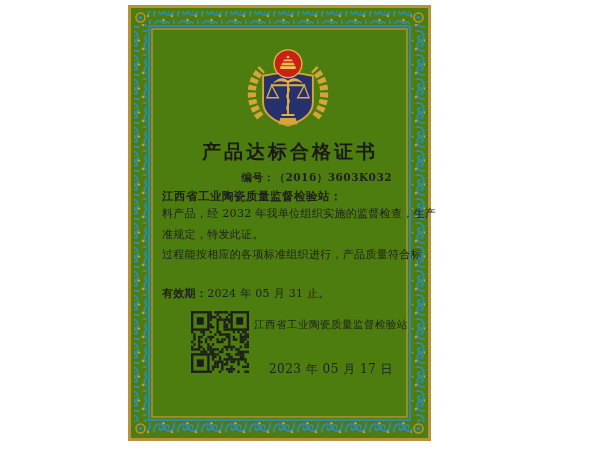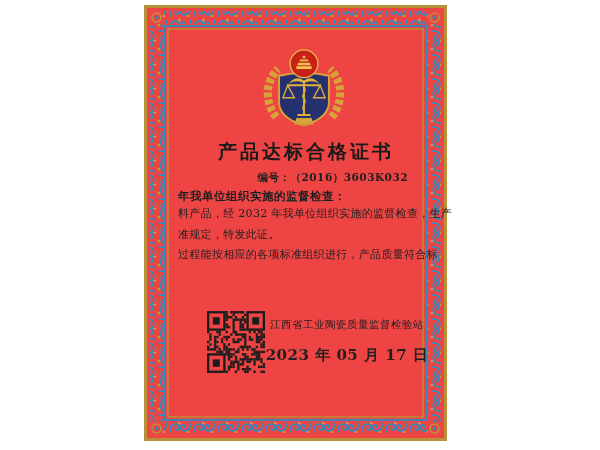--- a/index.html
+++ b/index.html
@@ -3,22 +3,22 @@
 <meta charset="utf-8">
 <style>
   html,body{margin:0;padding:0;}
   body{
     width:600px;height:450px;position:relative;overflow:hidden;
     background:#ffffff;
     font-family:"DejaVu Serif","Liberation Serif",serif;
     color:#1f1f1f;
   }
   .certificate{
-    position:absolute;left:144px;top:5px;width:303px;height:436px;
-    background:#ef4444;
+    position:absolute;left:128px;top:5px;width:303px;height:436px;
+    background:#4d7c0f;
   }
   .frame-svg{position:absolute;left:0;top:0;width:303px;height:436px;}
   .content{position:absolute;left:0;top:0;width:303px;height:436px;}
 
   .emblem{position:absolute;left:114px;top:42px;width:92px;height:86px;}
 
   .title{
     position:absolute;left:24px;top:134px;width:276px;
     text-align:center;font-size:19px;font-weight:bold;
     letter-spacing:3px;color:#1a1a1a;white-space:nowrap;
@@ -42,21 +42,21 @@
     font-size:11px;white-space:nowrap;letter-spacing:0.3px;
   }
   .validity .label{font-weight:bold;}
   .issuer-block{
     position:absolute;left:120px;top:313px;width:166px;text-align:center;
   }
   .issuer{
     font-size:10.5px;font-weight:normal;white-space:nowrap;letter-spacing:0.5px;
   }
   .issue-date{
-    margin-top:14px;font-size:15px;font-weight:bold;
+    margin-top:29px;font-size:12px;font-weight:normal;
     white-space:nowrap;letter-spacing:0.5px;
   }
   .qr{position:absolute;left:63px;top:306px;width:58px;height:62px;}
   .qr svg{width:100%;height:100%;}
 </style>
 </head>
 <body>
 
 <div class="certificate">
 
@@ -135,28 +135,31 @@
         </g>
       </svg>
     </div>
 
     <div class="title">产品达标合格证书</div>
 
     <div class="serial">
       <span>编号：</span><span>（2016）3603K032</span>
     </div>
 
-    <div class="addressee">年我单位组织实施的监督检查：</div>
+    <div class="addressee">江西省工业陶瓷质量监督检验站：</div>
 
     <div class="body-text">
       <div class="body-line">料产品，经 2032 年我单位组织实施的监督检查，生产</div>
       <div class="body-line">准规定，特发此证。</div>
       <div class="body-line">过程能按相应的各项标准组织进行，产品质量符合标</div>
     </div>
 
+    <div class="validity">
+      <span class="label">有效期：</span><span>2024 年 05 月 31 止。</span>
+    </div>
 
     <div class="qr">
       <svg viewBox="0 0 58 62" xmlns="http://www.w3.org/2000/svg" id="qr-svg">
           <rect x="18.56" y="0.00" width="2.32" height="2.48" fill="#1c1c1c"></rect>
           <rect x="23.20" y="0.00" width="2.32" height="2.48" fill="#1c1c1c"></rect>
           <rect x="25.52" y="0.00" width="2.32" height="2.48" fill="#1c1c1c"></rect>
           <rect x="27.84" y="0.00" width="2.32" height="2.48" fill="#1c1c1c"></rect>
           <rect x="30.16" y="0.00" width="2.32" height="2.48" fill="#1c1c1c"></rect>
           <rect x="32.48" y="0.00" width="2.32" height="2.48" fill="#1c1c1c"></rect>
           <rect x="34.80" y="0.00" width="2.32" height="2.48" fill="#1c1c1c"></rect>

